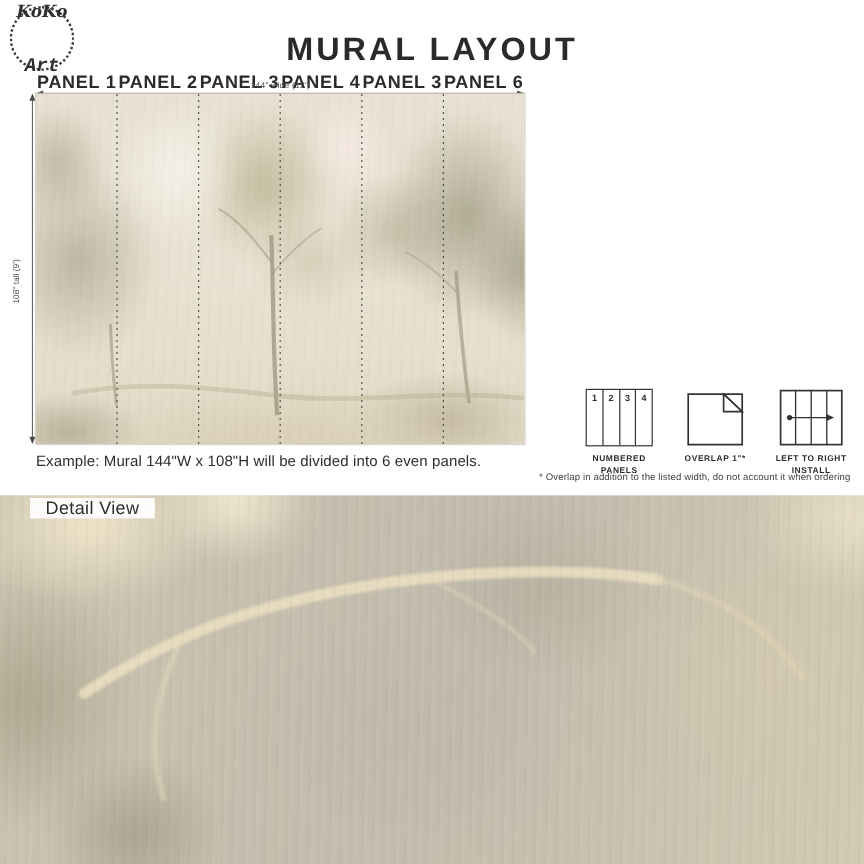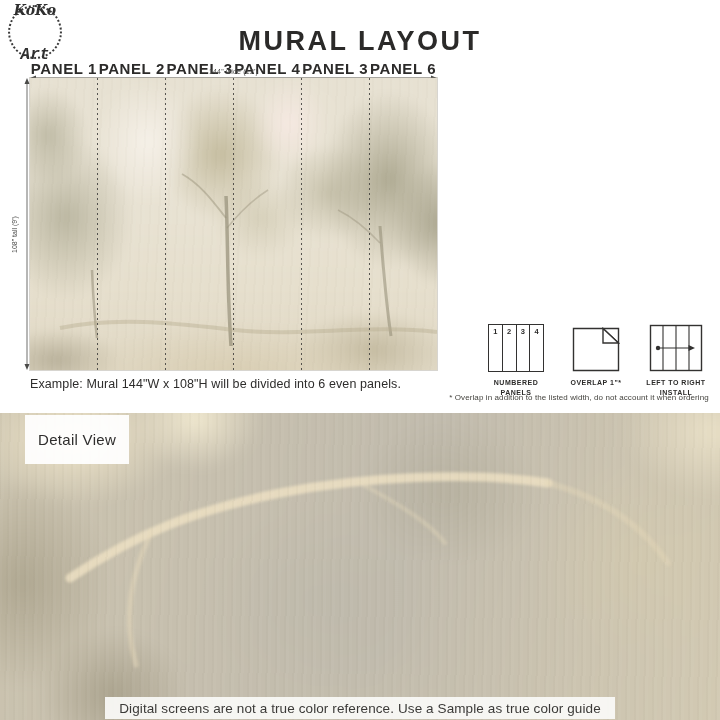--- a/index.html
+++ b/index.html
@@ -115,21 +115,21 @@
       radial-gradient(ellipse 130px 95px at 97% 10%, rgba(236,227,201,0.85), rgba(236,227,201,0) 70%),
       radial-gradient(ellipse 220px 95px at 55% 97%, rgba(198,192,174,0.65), rgba(198,192,174,0) 75%),
       linear-gradient(105deg,#ccc4af 0%,#c6bfae 30%,#c1bbad 55%,#ccc4b0 80%,#d3cab3 100%);
   }
   .detail-grain {
     position:absolute; inset:0; opacity:0.6;
     background:repeating-linear-gradient(91deg, rgba(108,102,84,0.06) 0 2px, rgba(255,255,255,0.05) 2px 5px, transparent 5px 9px);
   }
   .detail-branch { position:absolute; inset:0; filter:blur(1.5px); }
   .detail-label {
-    position:absolute; left:25px; top:2px; padding:16px 13px;
+    position:absolute; left:25px; top:2px; padding:0 13px;
     background:rgba(255,255,255,0.93); font-size:15px; color:#2f2e2d; letter-spacing:0.3px;
   }
   .detail-caption-bar {
     position:absolute; left:50%; bottom:1px; transform:translateX(-50%);
     width:510px; height:22px; background:rgba(250,250,247,0.93);
     display:flex; align-items:center; justify-content:center;
     font-size:13.5px; color:#3b3a38; letter-spacing:0.1px; white-space:nowrap;
   }
 </style>
 </head>
@@ -236,16 +236,15 @@
   <div class="detail">
     <div class="detail-art"></div>
     <svg class="detail-branch" viewBox="0 0 720 307">
       <path d="M70,165 C140,118 200,96 280,80 C360,64 470,58 548,70" stroke="#ecdfc2" stroke-width="9" fill="none" opacity="0.85" stroke-linecap="round"></path>
       <path d="M150,122 C132,160 122,202 136,252" stroke="#e7dabc" stroke-width="5" fill="none" opacity="0.5" stroke-linecap="round"></path>
       <path d="M360,70 C400,92 430,110 445,130" stroke="#e7dabc" stroke-width="4" fill="none" opacity="0.4" stroke-linecap="round"></path>
       <path d="M548,70 C600,84 640,110 668,150" stroke="#e4d6b8" stroke-width="6" fill="none" opacity="0.45" stroke-linecap="round"></path>
     </svg>
     <div class="detail-grain"></div>
     <div class="detail-label">Detail View</div>
-    <div class="detail-caption-bar">Digital screens are not a true color reference. Use a Sample as true color guide</div>
   </div>
 
 </div>
 
 </body></html>

